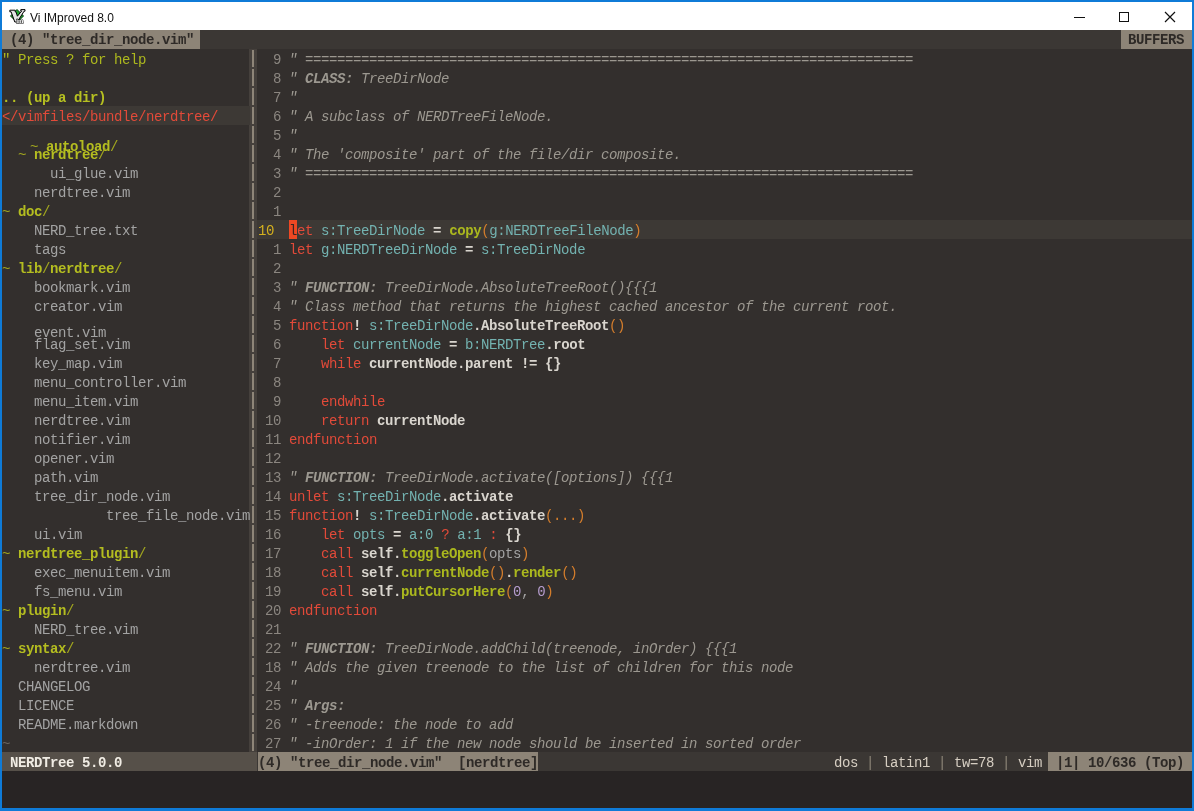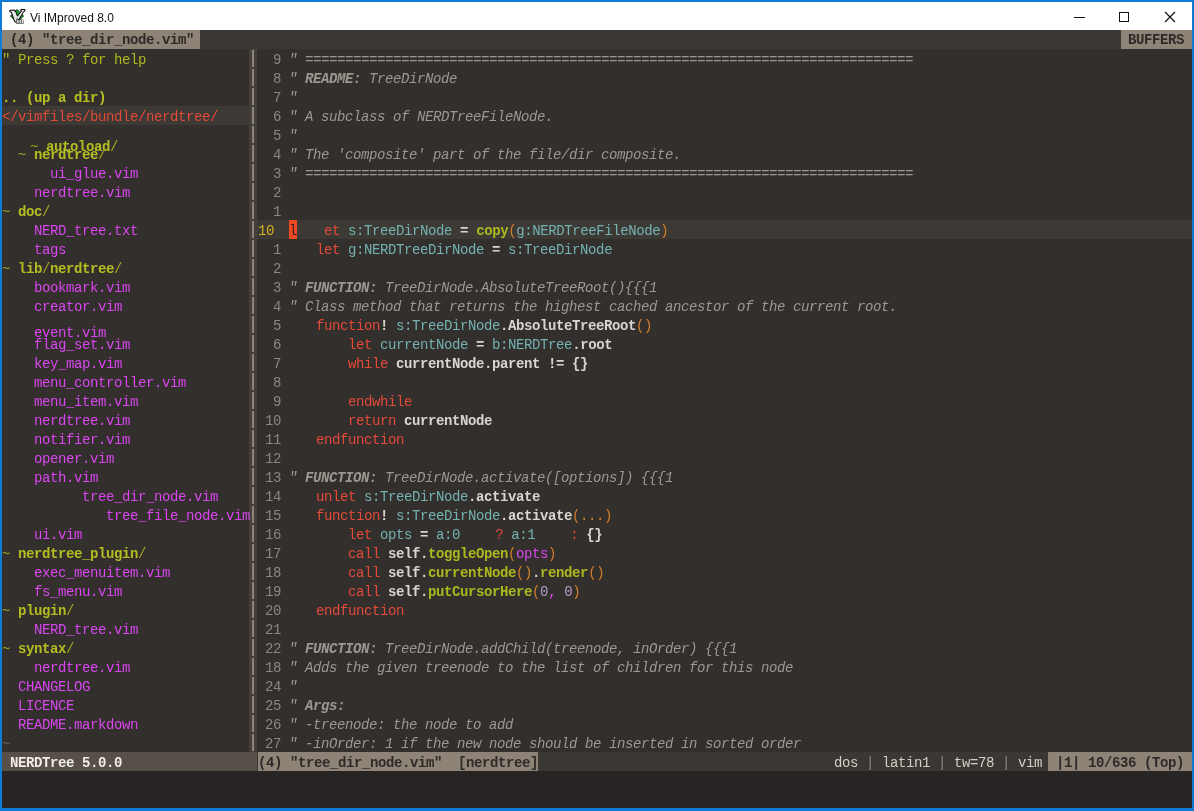--- a/index.html
+++ b/index.html
@@ -15,26 +15,26 @@
 .tab { position:absolute; color:#2e2a27; font-weight:bold; white-space:pre; line-height:19px; }
 #textbg { position:absolute; left:0; top:49px; width:1194px; height:703px; background:#332f2d; }
 #sepcol { position:absolute; left:249px; top:49px; width:8px; height:703px; background:#45403c; }
 .sepg { position:absolute; left:251.5px; width:2.5px; height:17px; background:#8e8578; }
 .r { position:absolute; white-space:pre; color:#d9d5ce; }
 .r.tab2 { color:#2e2a27; font-weight:bold; }
 .clbar { position:absolute; left:257px; top:0; width:935px; height:19px; background:#3d3935; }
 .curblock { position:absolute; left:289px; width:8px; height:19px; background:#ef4823; }
 .num { left:257px; width:24px; text-align:right; color:#8b8680; }
 .cn { text-align:left; left:258px; color:#d4b01e; }
-.w { color:#d946ef; }
+.w { color:#a3a3a3; }
 .wb { color:#d9d5ce; font-weight:bold; }
 .r .c, .r .cb { color:#9c9890; font-style:italic; }
 .cb { font-weight:bold; }
 .r i.r { position:static; }
-i.r { color:#e24a39; position:static;margin-left:27px; }
+i.r { color:#e24a39; position:static; }
 .t { color:#73b2b0; }
 .lb { color:#abb81e; font-weight:bold; }
 .o { color:#d37d2c; }
 .p { color:#b69dce; }
 .cur { color:#3c2420; position:relative; }
 .hl { color:#adb81e; }
 .up { color:#b6c021; font-weight:bold; }
 .root { color:#e24a39; }
 .ol { color:#a2a71f; }
 .dir { color:#b4bd20; font-weight:bold; }
@@ -84,21 +84,21 @@
 <div class="r" style="left:2px;top:298px;width:248px;">    <i class="w">creator.vim</i></div>
 <div class="r" style="left:2px;top:317px;width:248px;margin-top:7px;">    <i class="w">event.vim</i></div>
 <div class="r" style="left:2px;top:336px;width:248px;">    <i class="w">flag_set.vim</i></div>
 <div class="r" style="left:2px;top:355px;width:248px;">    <i class="w">key_map.vim</i></div>
 <div class="r" style="left:2px;top:374px;width:248px;">    <i class="w">menu_controller.vim</i></div>
 <div class="r" style="left:2px;top:393px;width:248px;">    <i class="w">menu_item.vim</i></div>
 <div class="r" style="left:2px;top:412px;width:248px;">    <i class="w">nerdtree.vim</i></div>
 <div class="r" style="left:2px;top:431px;width:248px;">    <i class="w">notifier.vim</i></div>
 <div class="r" style="left:2px;top:450px;width:248px;">    <i class="w">opener.vim</i></div>
 <div class="r" style="left:2px;top:469px;width:248px;">    <i class="w">path.vim</i></div>
-<div class="r" style="left:2px;top:488px;width:248px;padding-left:48px;">    <i class="w">tree_dir_node.vim</i></div>
+<div class="r" style="left:2px;top:488px;width:248px;">    <i class="w">tree_dir_node.vim</i></div>
 <div class="r" style="left:2px;top:507px;width:248px;text-align:right;">    <i class="w">tree_file_node.vim</i></div>
 <div class="r" style="left:2px;top:526px;width:248px;">    <i class="w">ui.vim</i></div>
 <div class="r" style="left:2px;top:545px;width:248px;"><i class="ol">~ </i><i class="dir">nerdtree_plugin</i><i class="ol">/</i></div>
 <div class="r" style="left:2px;top:564px;width:248px;">    <i class="w">exec_menuitem.vim</i></div>
 <div class="r" style="left:2px;top:583px;width:248px;">    <i class="w">fs_menu.vim</i></div>
 <div class="r" style="left:2px;top:602px;width:248px;"><i class="ol">~ </i><i class="dir">plugin</i><i class="ol">/</i></div>
 <div class="r" style="left:2px;top:621px;width:248px;">    <i class="w">NERD_tree.vim</i></div>
 <div class="r" style="left:2px;top:640px;width:248px;"><i class="ol">~ </i><i class="dir">syntax</i><i class="ol">/</i></div>
 <div class="r" style="left:2px;top:659px;width:248px;">    <i class="w">nerdtree.vim</i></div>
 <div class="r" style="left:2px;top:678px;width:248px;">  <i class="w">CHANGELOG</i></div>
@@ -138,21 +138,21 @@
 <div class="sepg" style="top:620px"></div>
 <div class="sepg" style="top:639px"></div>
 <div class="sepg" style="top:658px"></div>
 <div class="sepg" style="top:677px"></div>
 <div class="sepg" style="top:696px"></div>
 <div class="sepg" style="top:715px"></div>
 <div class="sepg" style="top:734px"></div>
 <div class="r num" style="top:51px">9</div>
 <div class="r" style="left:289px;top:51px;"><i class="c">" ============================================================================</i></div>
 <div class="r num" style="top:70px">8</div>
-<div class="r" style="left:289px;top:70px;"><i class="c">" </i><i class="cb">README:</i><i class="c"> TreeDirNode</i></div>
+<div class="r" style="left:289px;top:70px;"><i class="c">" </i><i class="cb">CLASS:</i><i class="c"> TreeDirNode</i></div>
 <div class="r num" style="top:89px">7</div>
 <div class="r" style="left:289px;top:89px;"><i class="c">"</i></div>
 <div class="r num" style="top:108px">6</div>
 <div class="r" style="left:289px;top:108px;"><i class="c">" A subclass of NERDTreeFileNode.</i></div>
 <div class="r num" style="top:127px">5</div>
 <div class="r" style="left:289px;top:127px;"><i class="c">"</i></div>
 <div class="r num" style="top:146px">4</div>
 <div class="r" style="left:289px;top:146px;"><i class="c">" The 'composite' part of the file/dir composite.</i></div>
 <div class="r num" style="top:165px">3</div>
 <div class="r" style="left:289px;top:165px;"><i class="c">" ============================================================================</i></div>

